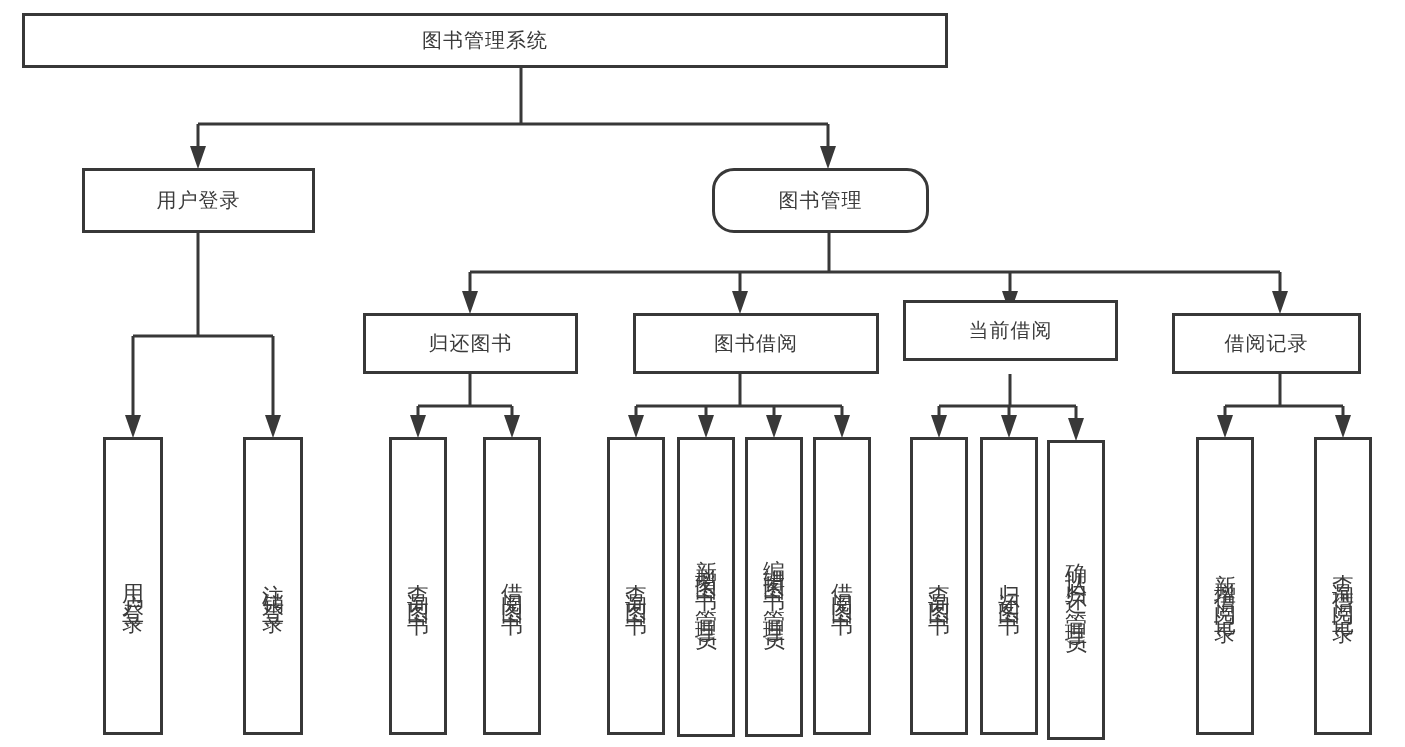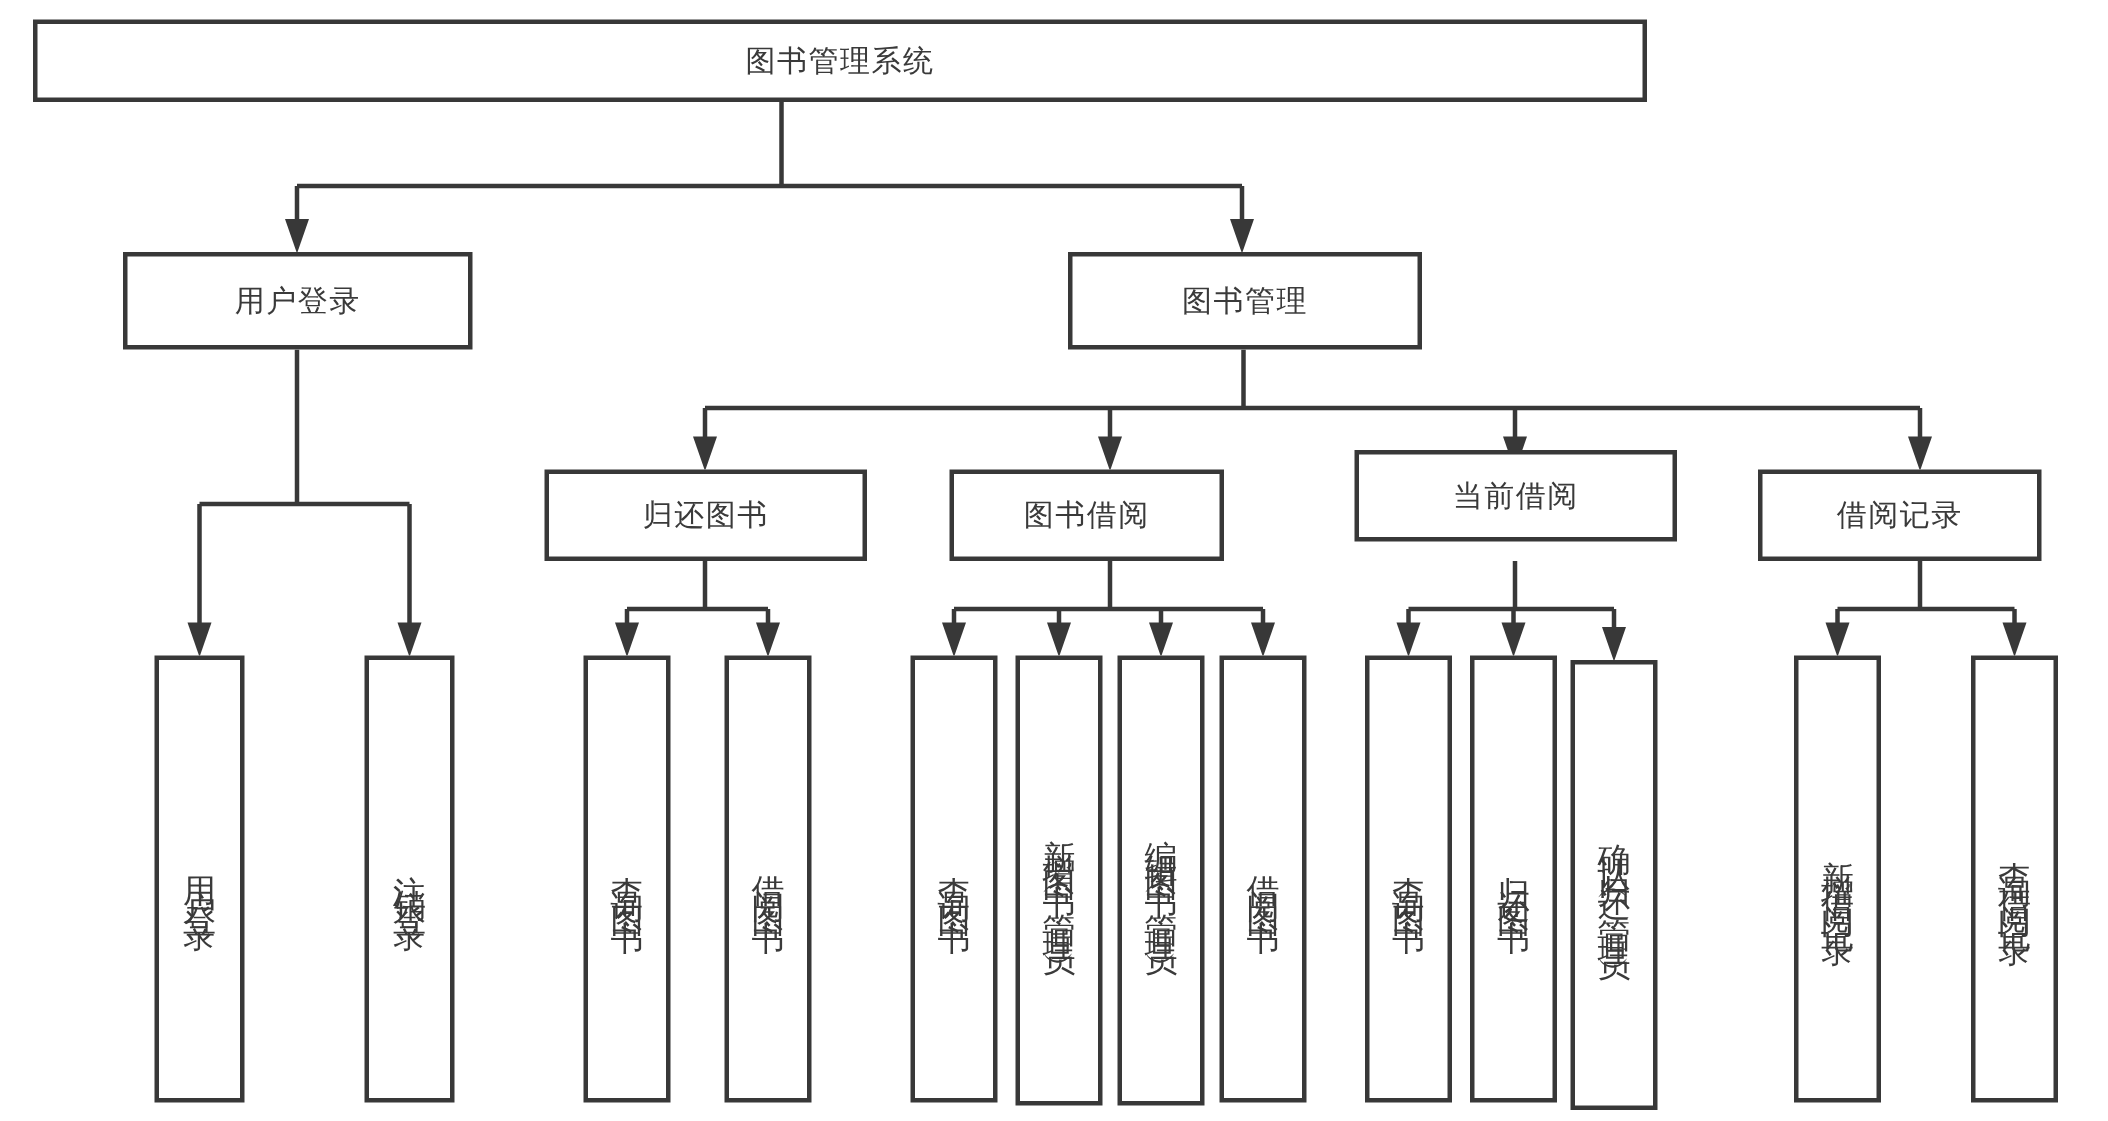--- a/index.html
+++ b/index.html
@@ -91,35 +91,35 @@
     <path d="M1010,374 V406 M939,406 H1076 M939,406 V416 M1009,406 V416 M1076,406 V418"></path>
     <polygon points="931,415 947,415 939,438"></polygon>
     <polygon points="1001,415 1017,415 1009,438"></polygon>
     <polygon points="1068,418 1084,418 1076,441"></polygon>
 
     <path d="M1280,374 V406 M1225,406 H1343 M1225,406 V416 M1343,406 V416"></path>
     <polygon points="1217,415 1233,415 1225,438"></polygon>
     <polygon points="1335,415 1351,415 1343,438"></polygon>
   </svg>
 
-  <div class="node" style="left:22px;top:13px;width:1076px;height:55px;">
+  <div class="node" style="left:22px;top:13px;width:926px;height:55px;">
     <span>图书管理系统</span>
   </div>
 
   <div class="node" style="left:82px;top:168px;width:233px;height:65px;">
     <span>用户登录</span>
   </div>
-  <div class="node" style="left:712px;top:168px;width:236px;height:65px;">
+  <div class="node" style="left:712px;top:168px;width:217px;height:65px;border-radius:22px;">
     <span>图书管理</span>
   </div>
 
   <div class="node" style="left:363px;top:313px;width:215px;height:61px;">
     <span>归还图书</span>
   </div>
-  <div class="node" style="left:633px;top:313px;width:183px;height:61px;">
+  <div class="node" style="left:633px;top:313px;width:246px;height:61px;">
     <span>图书借阅</span>
   </div>
   <div class="node" style="left:903px;top:300px;width:215px;height:61px;">
     <span>当前借阅</span>
   </div>
   <div class="node" style="left:1172px;top:313px;width:189px;height:61px;">
     <span>借阅记录</span>
   </div>
 
   <div class="leaf" style="left:103px;top:437px;width:60px;height:298px;">

